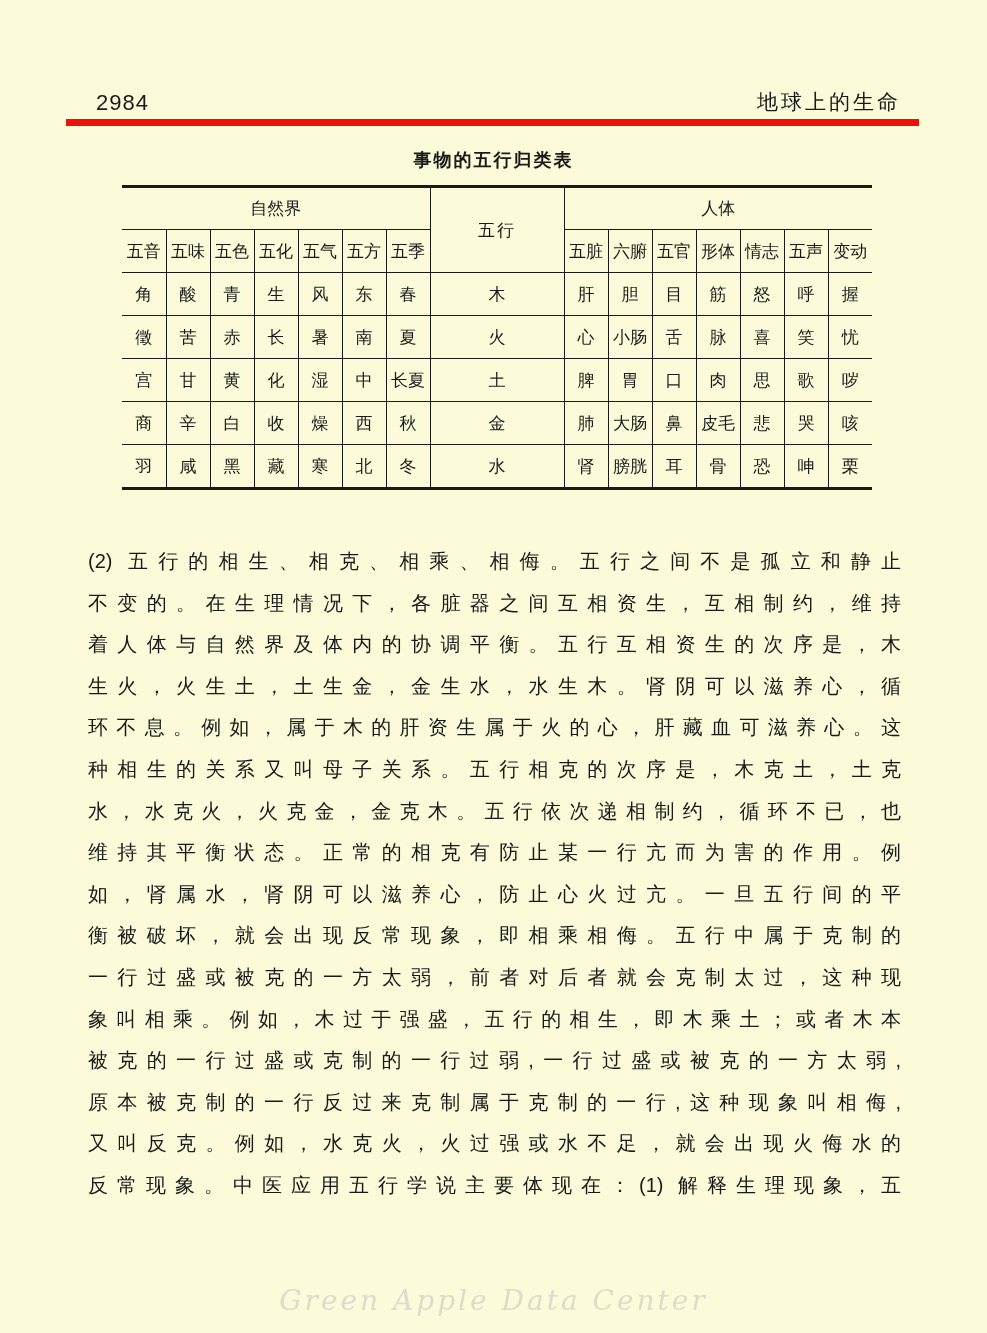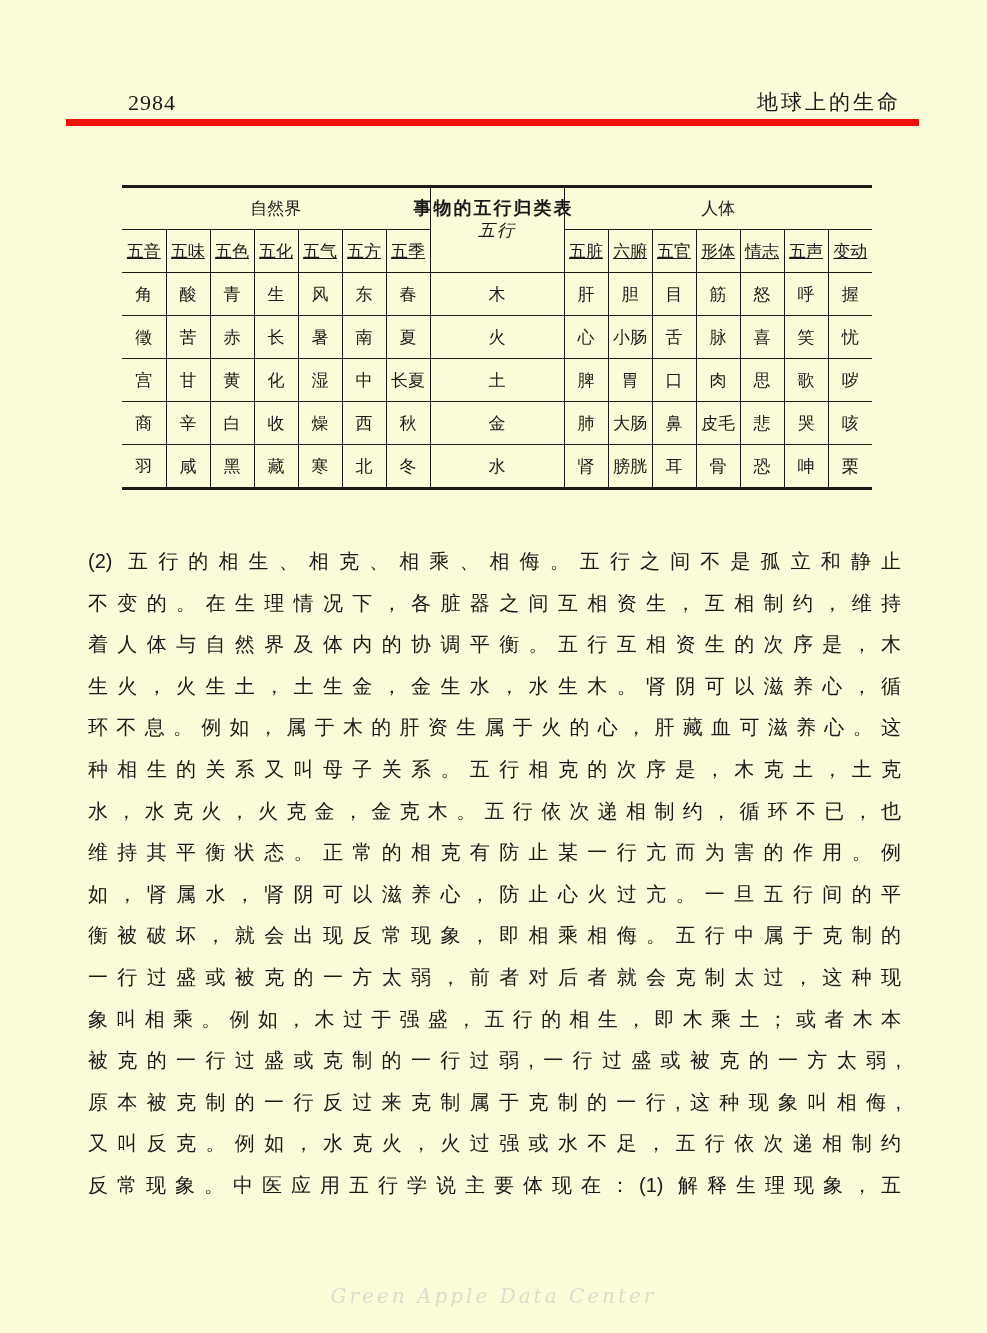--- a/index.html
+++ b/index.html
@@ -6,50 +6,50 @@
     --bg:#FBFBD9; --rule:#EE1109; --ink:#1a1a1a; --wm:#DBDBCE;
   }
   html,body{margin:0;padding:0;}
   body{width:987px;height:1333px;background:var(--bg);overflow:hidden;
        font-family:"Liberation Sans","DejaVu Sans",sans-serif;color:var(--ink);}
   .page{position:relative;width:987px;height:1333px;}
 
   
   .hdr{position:absolute;left:96px;right:86px;top:84px;height:32px;
        display:flex;justify-content:space-between;align-items:flex-end;}
-  .page-num{font-family:Liberation Serif, serif;
-       font-size:22px;letter-spacing:1px;margin-left:32px;}
+  .page-num{font-family:Liberation Sans, sans-serif;
+       font-size:22px;letter-spacing:1px;}
   .hdr-title{font-size:21px;font-weight:400;letter-spacing:3px;}
   .rule{position:absolute;left:66px;top:119px;width:853px;height:7px;background:var(--rule);}
 
   
   .tbl-title{position:absolute;left:0;right:0;top:148px;text-align:center;
-       font-size:18px;font-weight:700;letter-spacing:2px;margin-top:48px;}
+       font-size:18px;font-weight:700;letter-spacing:2px;}
   table.fe{position:absolute;left:122px;top:185px;border-collapse:collapse;
        table-layout:fixed;border-top:3px solid var(--ink);border-bottom:3px solid var(--ink);}
   table.fe td{border:1px solid var(--ink);text-align:center;vertical-align:middle;
        font-size:17px;padding:0;overflow:hidden;white-space:nowrap;}
   table.fe td:first-child{border-left:none;}
   table.fe td:last-child{border-right:none;}
   table.fe tr.grp td{height:41px;}
-  table.fe tr.sub td{height:42px;text-decoration:underline;}
+  table.fe tr.sub td{height:42px;}
   table.fe tr.dat td{height:42px;}
-  td.wux{font-size:18px;letter-spacing:2px;font-style:italic;}
+  td.wux{font-size:18px;letter-spacing:2px;}
   td.elem{font-size:18px;}
   col.c{width:44px;} col.cw{width:134px;}
 
   
   .bodytext{position:absolute;left:88px;top:541px;width:813px;}
   .tline{font-size:20px;height:41.6px;line-height:41.6px;
        text-align:justify;text-align-last:justify;white-space:nowrap;}
 
   
   .watermark{position:absolute;left:0;right:0;top:1284px;text-align:center;
        font-family:"DejaVu Serif","Liberation Serif",serif;font-style:italic;
-       font-size:20px;letter-spacing:3px;color:var(--wm);}
+       font-size:28px;letter-spacing:3px;color:var(--wm);}
 </style>
 </head>
 <body>
 
 <div class="page">
 
   <div class="hdr">
     <span class="page-num">2984</span>
     <span class="hdr-title">地球上的生命</span>
   </div>
@@ -193,19 +193,19 @@
     <div class="tline">环不息。例如，属于木的肝资生属于火的心，肝藏血可滋养心。这</div>
     <div class="tline">种相生的关系又叫母子关系。五行相克的次序是，木克土，土克</div>
     <div class="tline">水，水克火，火克金，金克木。五行依次递相制约，循环不已，也</div>
     <div class="tline">维持其平衡状态。正常的相克有防止某一行亢而为害的作用。例</div>
     <div class="tline">如，肾属水，肾阴可以滋养心，防止心火过亢。一旦五行间的平</div>
     <div class="tline">衡被破坏，就会出现反常现象，即相乘相侮。五行中属于克制的</div>
     <div class="tline">一行过盛或被克的一方太弱，前者对后者就会克制太过，这种现</div>
     <div class="tline">象叫相乘。例如，木过于强盛，五行的相生，即木乘土；或者木本</div>
     <div class="tline">被克的一行过盛或克制的一行过弱,一行过盛或被克的一方太弱,</div>
     <div class="tline">原本被克制的一行反过来克制属于克制的一行,这种现象叫相侮,</div>
-    <div class="tline">又叫反克。例如，水克火，火过强或水不足，五行依次递相制约</div>
+    <div class="tline">又叫反克。例如，水克火，火过强或水不足，就会出现火侮水的</div>
     <div class="tline">反常现象。中医应用五行学说主要体现在：(1) 解释生理现象，五</div>
   </div>
 
   <div class="watermark">Green Apple Data Center</div>
 
 </div>
 
 </body></html>

